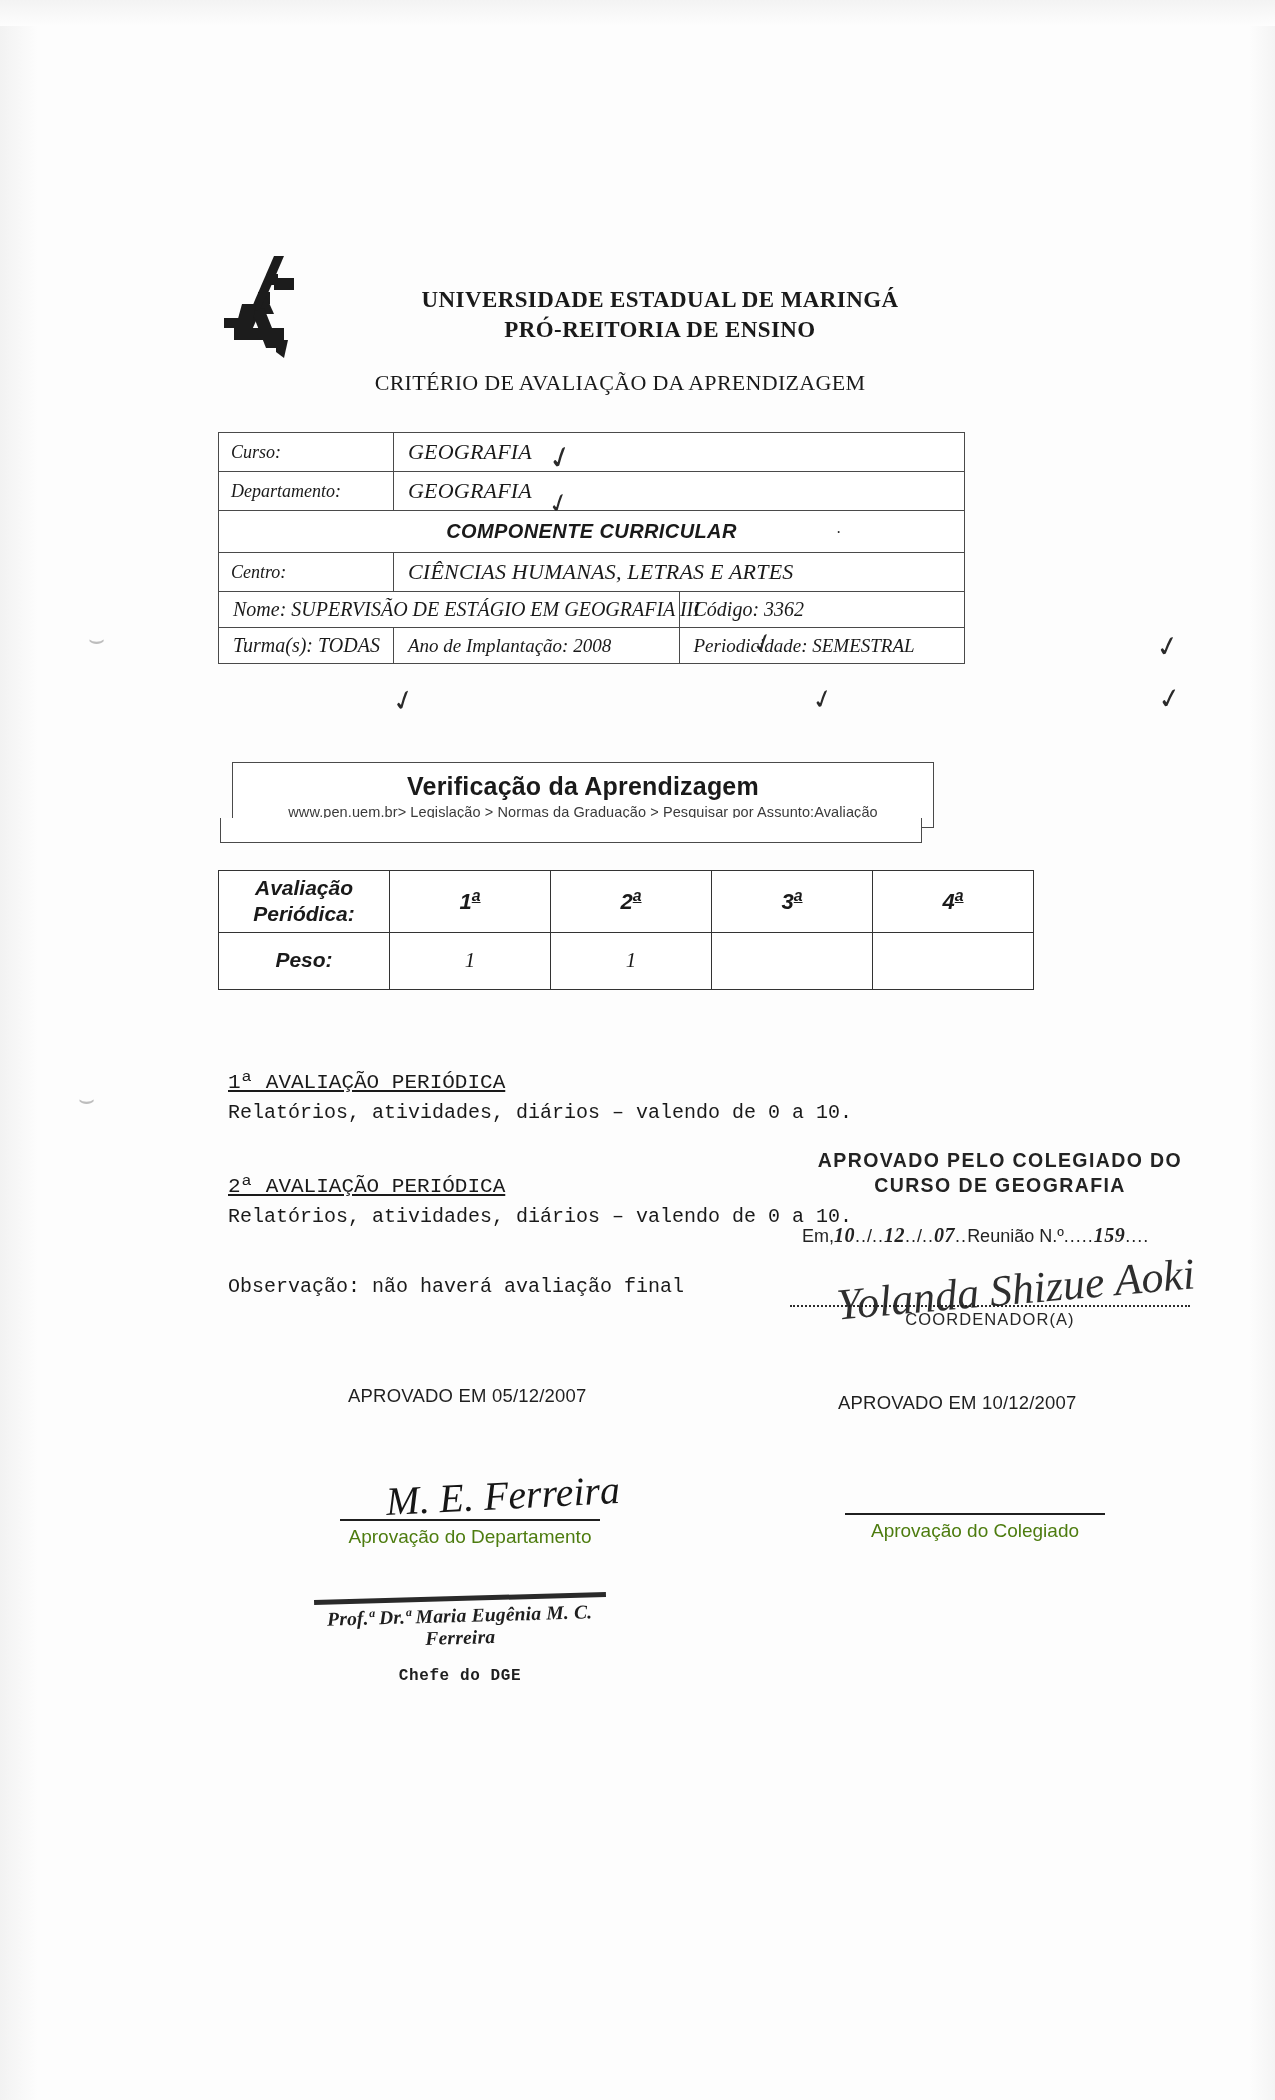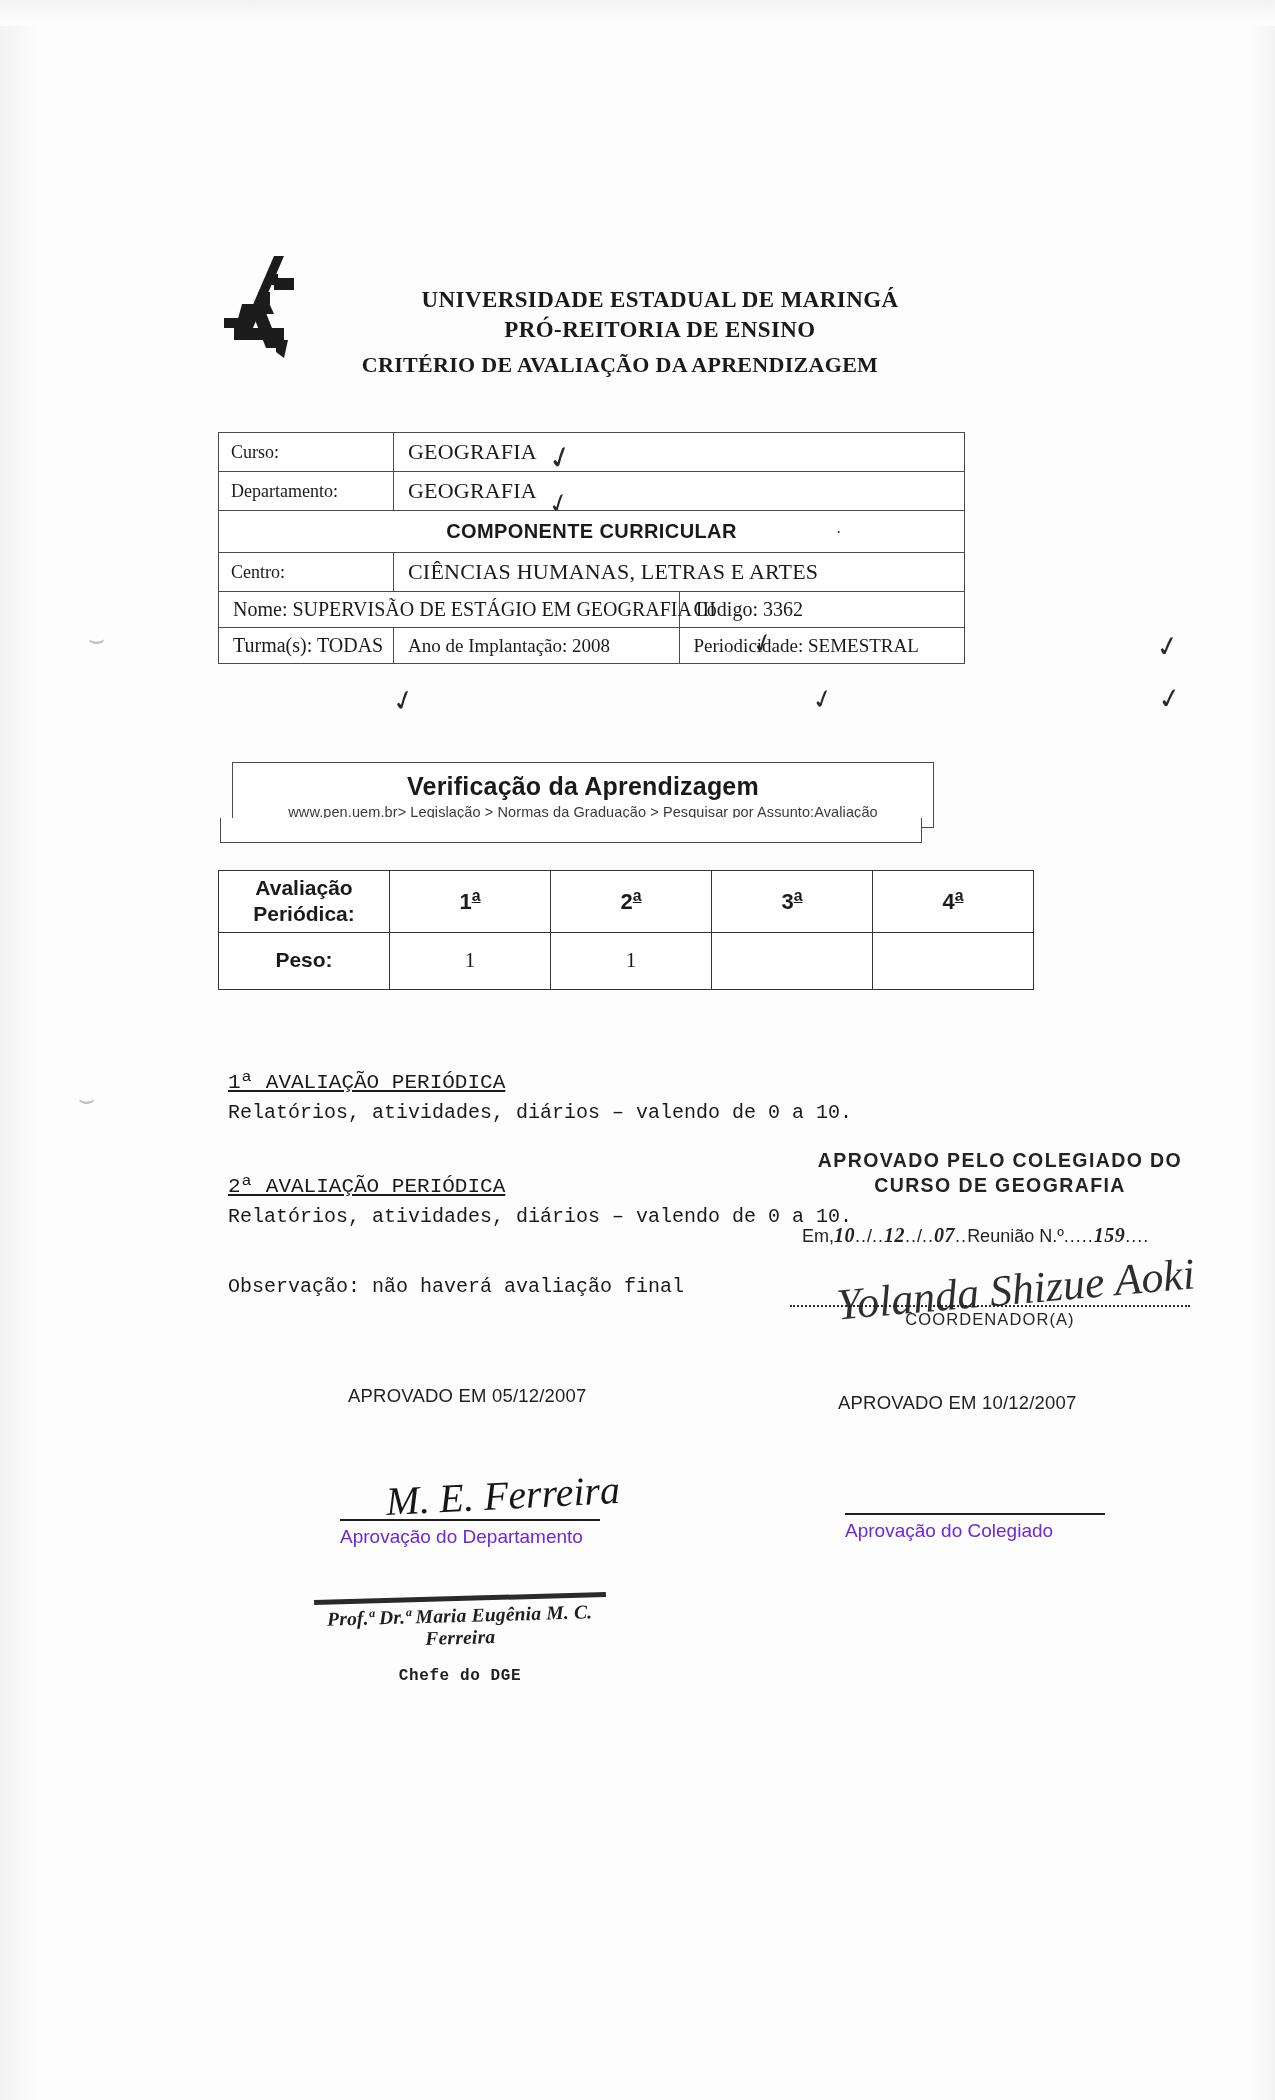--- a/index.html
+++ b/index.html
@@ -77,35 +77,36 @@
     font-weight: bold;
     font-size: 23px;
     letter-spacing: 0.4px;
     line-height: 1.32;
   }
   .uni-title .l2 { display: block; }
 
   .doc-title {
     position: absolute;
     left: 240px;
-    top: 352px;
+    top: 370px;
     width: 760px;
     text-align: center;
     font-family: "Liberation Serif", serif;
-    font-weight: bold;
+    font-weight: normal;
     font-size: 22px;
     letter-spacing: 0.3px;
   }
 
   
   .tbl {
     position: absolute;
     border-collapse: collapse;
     table-layout: fixed;
     background: #22c55e;
+    font-style: italic;
   }
   .tbl td {
     border: 1px solid #4a4a4a;
     padding: 6px 10px;
     font-size: 19px;
     font-family: "Liberation Serif", serif;
     vertical-align: middle;
     background: #fff;
   }
 
@@ -298,25 +299,25 @@
   }
   #approved-dept-date { left: 348px; top: 1385px; }
   #approved-col-date  { left: 838px; top: 1392px; }
 
   .sig-group { position: absolute; }
   .sig-rule {
     border-bottom: 2px solid #1f1f1f;
     height: 1px;
   }
   .sig-caption {
-    text-align: left;
+    text-align: center;
     font-family: "Liberation Sans", sans-serif;
     font-size: 19px;
     padding-top: 5px;
-    color: #6d28d9;
+    color: #4d7c0f;
   }
   #sig-dept { left: 340px; top: 1518px; width: 260px; }
   #sig-col  { left: 845px; top: 1512px; width: 260px; }
 
   .sig-scribble {
     position: absolute;
     font-family: "Liberation Serif", serif;
     font-style: italic;
     font-size: 40px;
     color: #161616;

